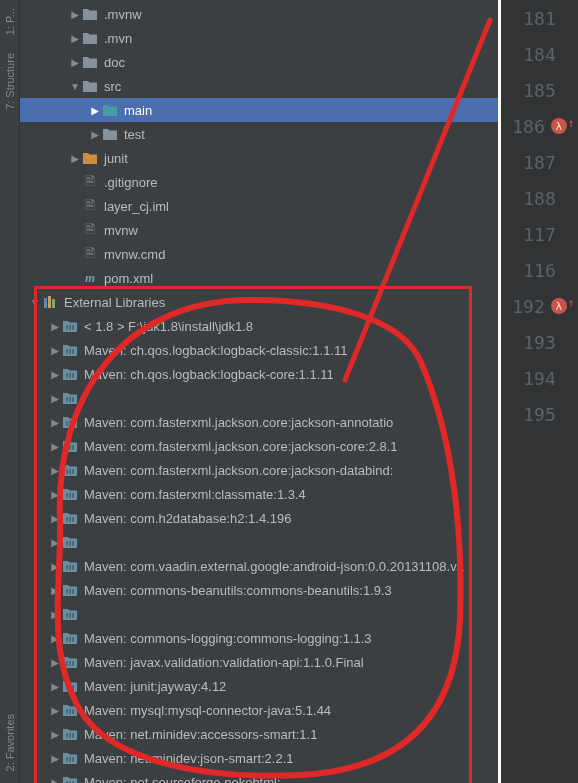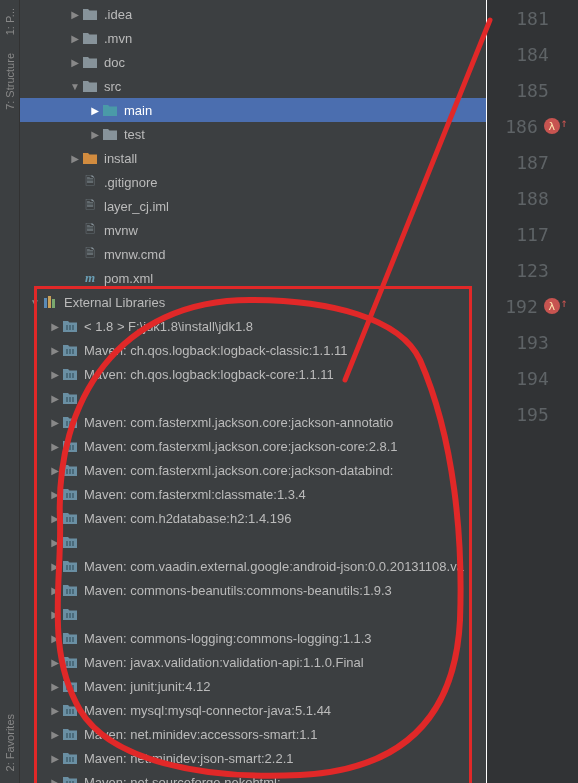--- a/index.html
+++ b/index.html
@@ -87,23 +87,23 @@
   }
   .extlib-icon svg { width:14px; height:14px; }
   .lib-icon svg { width:14px; height:12px; }
   .label { }
   .indent { display:inline-block; }
   .gutter {
     position: absolute;
     right: 0;
     top: 0;
     height: 100%;
-    width: 92px;
+    width: 80px;
     background: #313335;
-    border-left: 1px solid #ffffff;
+    border-left: 3px solid #ffffff;
     display: flex;
     flex-direction: column;
   }
   .gline {
     height: 36px;
     display: flex;
     align-items: center;
     justify-content: center;
     gap: 6px;
     font-family: "Consolas","DejaVu Sans Mono",monospace;
@@ -164,21 +164,21 @@
   <div class="tree-panel">
     <div class="tree" id="tree">
         <div class="row">
           <span class="indent" style="width: 48px;"></span>
           <span class="arrow">▶</span>
           <span class="icon folder-icon">
             <svg viewBox="0 0 14 12">
               <path class="folder-gray" d="M0 1 L5 1 L6.5 2.5 L14 2.5 L14 12 L0 12 Z"></path>
             </svg>
           </span>
-          <span class="label">.idea</span>
+          <span class="label">.mvnw</span>
         </div>
         <div class="row">
           <span class="indent" style="width: 48px;"></span>
           <span class="arrow">▶</span>
           <span class="icon folder-icon">
             <svg viewBox="0 0 14 12">
               <path class="folder-gray" d="M0 1 L5 1 L6.5 2.5 L14 2.5 L14 12 L0 12 Z"></path>
             </svg>
           </span>
           <span class="label">.mvn</span>
@@ -224,21 +224,21 @@
           <span class="label">test</span>
         </div>
         <div class="row">
           <span class="indent" style="width: 48px;"></span>
           <span class="arrow">▶</span>
           <span class="icon folder-icon">
             <svg viewBox="0 0 14 12">
               <path class="folder-orange" d="M0 1 L5 1 L6.5 2.5 L14 2.5 L14 12 L0 12 Z"></path>
             </svg>
           </span>
-          <span class="label">install</span>
+          <span class="label">junit</span>
         </div>
         <div class="row">
           <span class="indent" style="width: 48px;"></span>
           <span class="arrow"></span>
           <span class="icon file-icon">🗎</span>
           <span class="label">.gitignore</span>
         </div>
         <div class="row">
           <span class="indent" style="width: 48px;"></span>
           <span class="arrow"></span>
@@ -471,21 +471,21 @@
           <span class="indent" style="width: 28px;"></span>
           <span class="arrow">▶</span>
           <span class="icon lib-icon">
             <svg viewBox="0 0 14 12">
               <path fill="#6a8fa3" d="M0 1 L5 1 L6.5 2.5 L14 2.5 L14 12 L0 12 Z"></path>
               <rect x="3" y="5" width="2" height="5" fill="#4a6a7a"></rect>
               <rect x="6" y="5" width="2" height="5" fill="#4a6a7a"></rect>
               <rect x="9" y="5" width="2" height="5" fill="#4a6a7a"></rect>
             </svg>
           </span>
-          <span class="label">Maven: junit:junit:4.12</span>
+          <span class="label">Maven: junit:jayway:4.12</span>
         </div>
         <div class="row">
           <span class="indent" style="width: 28px;"></span>
           <span class="arrow">▶</span>
           <span class="icon lib-icon">
             <svg viewBox="0 0 14 12">
               <path fill="#6a8fa3" d="M0 1 L5 1 L6.5 2.5 L14 2.5 L14 12 L0 12 Z"></path>
               <rect x="3" y="5" width="2" height="5" fill="#4a6a7a"></rect>
               <rect x="6" y="5" width="2" height="5" fill="#4a6a7a"></rect>
               <rect x="9" y="5" width="2" height="5" fill="#4a6a7a"></rect>
@@ -552,21 +552,21 @@
       <div class="gline">
         <span>187</span>
       </div>
       <div class="gline">
         <span>188</span>
       </div>
       <div class="gline">
         <span>117</span>
       </div>
       <div class="gline">
-        <span>123</span>
+        <span>116</span>
       </div>
       <div class="gline">
         <span>192</span>
         <span class="lambda-badge">λ<span class="lambda-arrow">↑</span></span>
       </div>
       <div class="gline">
         <span>193</span>
       </div>
       <div class="gline">
         <span>194</span>

